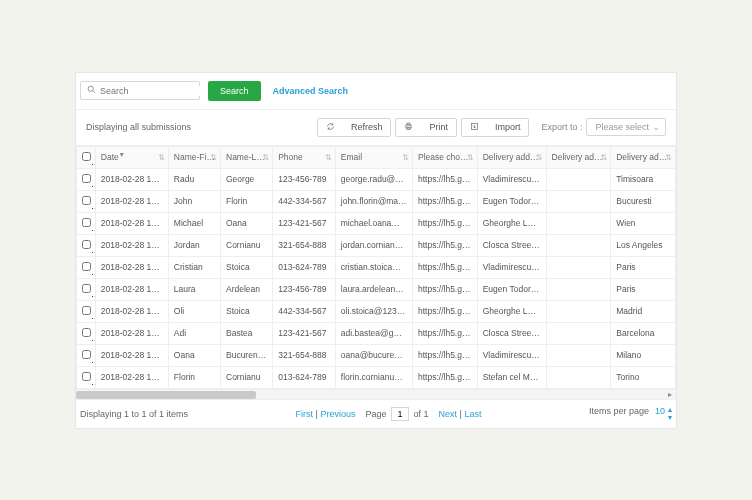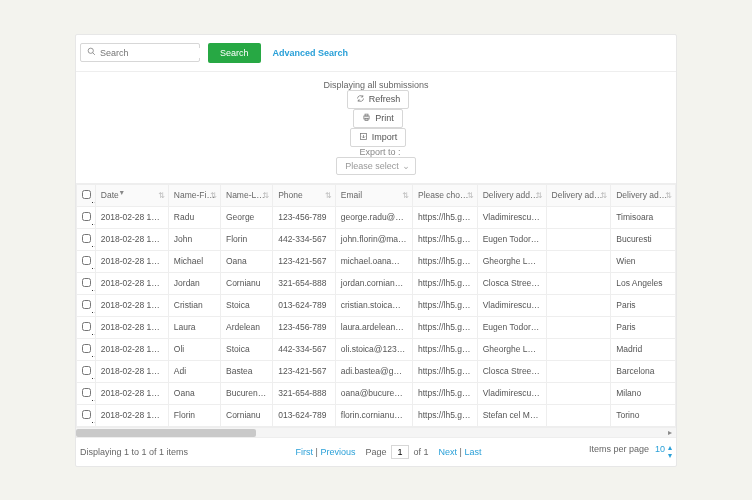--- a/index.html
+++ b/index.html
@@ -59,27 +59,26 @@
     font-size: 9px;
     cursor: pointer;
     margin-left: 4px;
     font-weight: bold;
   }
   .toolbar {
     display: flex;
     align-items: center;
     padding: 8px 10px;
     border-bottom: 1px solid #eee;
-    flex-direction: column;
   }
   .status-text { font-size: 9px; color: #666; flex: 1; }
   .btn-outline {
     display: inline-flex;
     align-items: center;
-    gap: 4px;
+    gap: 16px;
     border: 1px solid #d7d7d7;
     background: #fff;
     padding: 3px 8px;
     border-radius: 2px;
     font-size: 9px;
     color: #555;
     margin-left: 4px;
     cursor: pointer;
   }
   .export-lbl { font-size: 9px; color: #888; margin-left: 12px; margin-right: 4px; }

